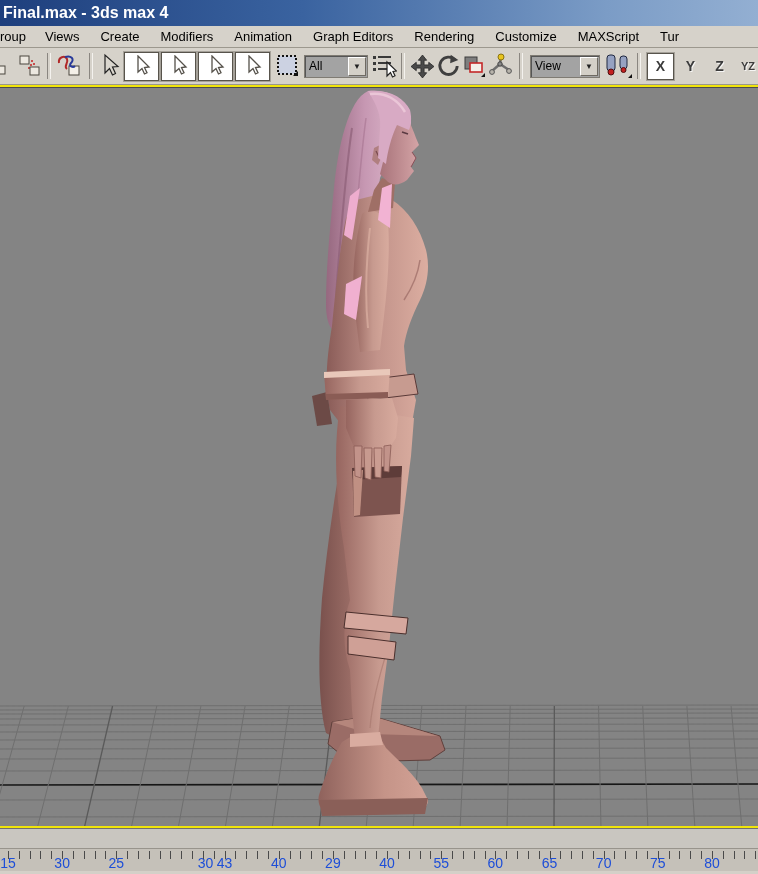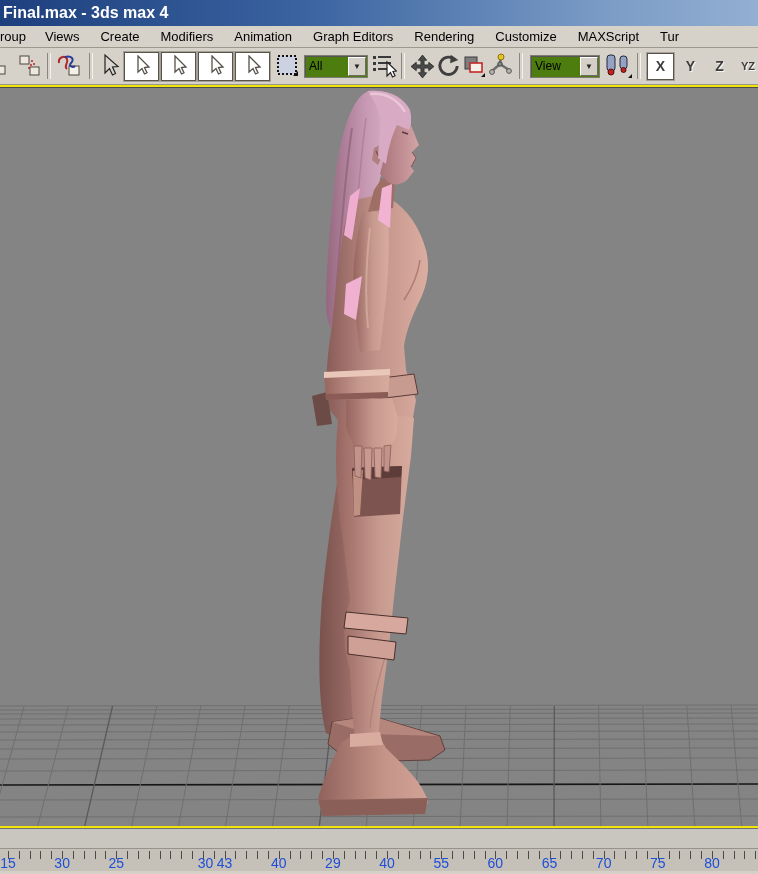--- a/index.html
+++ b/index.html
@@ -33,21 +33,21 @@
   }
   .tbtn{display:inline-flex;align-items:center;justify-content:center;
     height:30px;min-width:26px;position:relative;flex:0 0 auto;}
   .tbtn.framed{
     background:#fff;border:1px solid #58544c;outline:1px solid #a5a199;
     width:33px;height:27px;margin:0 1px;
   }
   .sep{width:2px;height:26px;flex:0 0 auto;margin:0 4px;
     border-left:1px solid #8a8680;border-right:1px solid #f4f2ee;}
   .dropdown{
-    display:inline-flex;align-items:center;height:21px;background:#4d7c0f;
+    display:inline-flex;align-items:center;height:21px;background:#a3a3a3;
     border:1px solid #7f7b73;box-shadow:inset 1px 1px 0 #555;
     font-size:12px;flex:0 0 auto;margin:0 3px;position:relative;
   }
   .dropdown .dval{padding:0 4px;color:#000;flex:1;}
   .dropdown .darrow{
     width:16px;height:17px;margin:1px;background:#d4d0c8;
     border:1px solid;border-color:#fff #6e6a62 #6e6a62 #fff;
     display:flex;align-items:center;justify-content:center;font-size:8px;color:#222;
   }
   .axisbtn{

